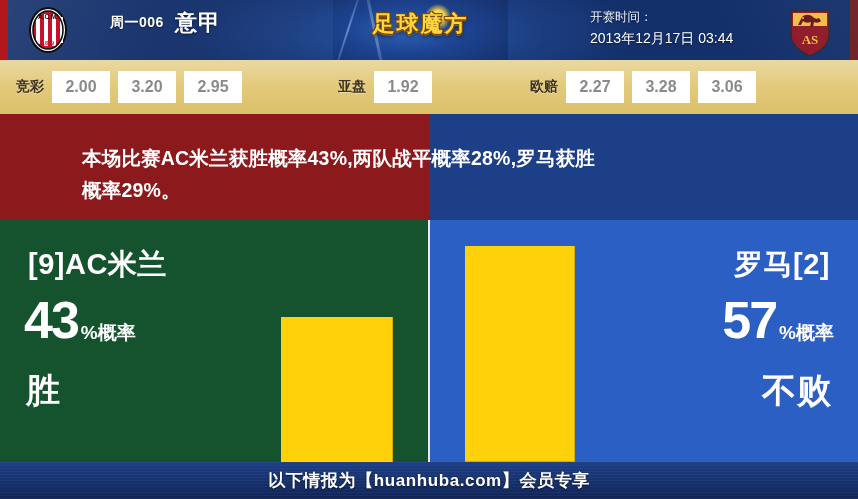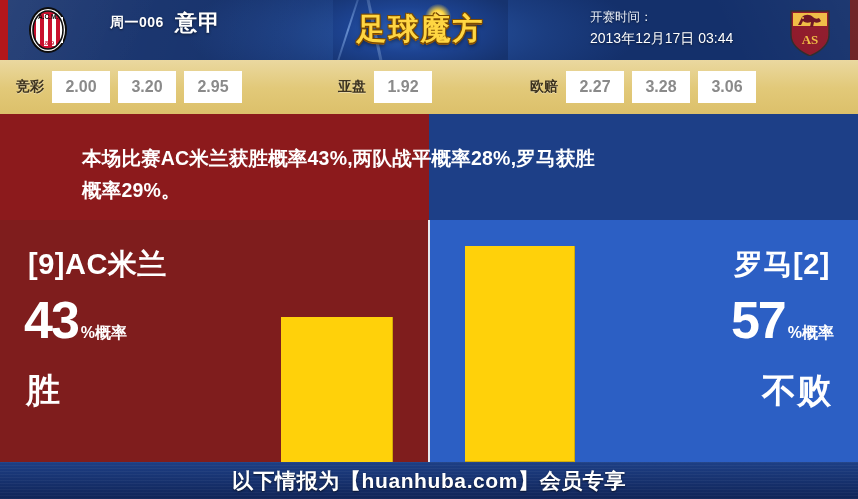--- a/index.html
+++ b/index.html
@@ -58,21 +58,21 @@
     background:linear-gradient(180deg, rgba(255,255,255,0), rgba(160,200,255,.55), rgba(255,255,255,0));
     transform:rotate(18deg);
   }
   .brand .ray2{
     position:absolute; left:40px; top:-26px; width:3px; height:112px;
     background:linear-gradient(180deg, rgba(255,255,255,0), rgba(190,220,255,.45), rgba(255,255,255,0));
     transform:rotate(-12deg);
   }
   .brand-text{
     position:absolute; left:0; top:9px; width:175px; text-align:center;
-    font-size:30px; font-weight:bold; letter-spacing:2px;
+    font-size:22px; font-weight:bold; letter-spacing:2px;
     color:#ffd642;
     text-shadow:
       -1px -1px 0 #7a4a00, 1px -1px 0 #7a4a00, -1px 1px 0 #7a4a00, 1px 1px 0 #7a4a00,
       0 2px 0 #a85f00, 0 3px 4px rgba(0,0,0,.6);
   }
   .brand-spark{
     position:absolute; left:92px; top:4px; width:26px; height:26px;
     background:radial-gradient(circle, #fff6c2 0%, #ffd642 35%, rgba(255,180,0,0) 72%);
   }
 
@@ -113,21 +113,21 @@
   .band-r{ position:absolute; left:429px; top:0; width:429px; height:106px; background:#1d3f87; }
   .band-text{
     position:absolute; left:0; top:0; width:688px; height:106px;
     padding:28px 82px 0 82px;
     color:#ffffff; font-size:19.5px; font-weight:bold; line-height:32px;
     letter-spacing:.2px;
   }
 
   
   .main{ position:absolute; left:0; top:220px; width:858px; height:242px; }
-  .pane-l{ position:absolute; left:0; top:0; width:429px; height:260px; background:#7f1d1d; }
+  .pane-l{ position:absolute; left:0; top:0; width:429px; height:260px; background:#14532d; }
   .pane-r{ position:absolute; left:429px; top:0; width:429px; height:242px; background:#2c5fc4; }
   .pane-divider{ position:absolute; left:428px; top:0; width:2px; height:242px; background:#e7e9ee; }
 
   .bar{ position:absolute; bottom:0; background:#ffd10a; }
   .bar-l{ left:281px; width:112px; height:163px; box-shadow:-1px -1px 0 rgba(0,0,0,.18) inset; }
   .bar-r{ left:465px; width:110px; height:216px; box-shadow:-1px -1px 0 rgba(0,0,0,.18) inset; }
 
   .team-name{
     position:absolute; color:#ffffff; font-size:29px; font-weight:bold;
     letter-spacing:.5px; white-space:nowrap;
@@ -136,40 +136,40 @@
   .team-name-r{ right:28px; top:25px; }
 
   .pct-row{ position:absolute; display:flex; align-items:flex-end; }
   .pct-row-l{ left:24px; top:62px; }
   .pct-row-r{ right:24px; top:62px; }
   .pct-num{
     color:#ffffff; font-size:52px; font-weight:bold; line-height:76px;
     letter-spacing:-2px;
   }
   .pct-unit{
-    color:#ffffff; font-size:16px; font-weight:bold; line-height:25px;
+    color:#ffffff; font-size:19px; font-weight:bold; line-height:25px;
     padding-bottom:13px; padding-left:3px; white-space:nowrap;
   }
   .outcome{
     position:absolute; color:#ffffff; font-size:34px; font-weight:bold;
     letter-spacing:1px; white-space:nowrap;
   }
   .outcome-l{ left:26px; top:148px; }
   .outcome-r{ right:26px; top:148px; }
 
   
   .footer{
     position:absolute; left:0; top:462px; width:858px; height:37px;
     background:
       repeating-linear-gradient(0deg, rgba(255,255,255,.04) 0px, rgba(255,255,255,.04) 1px, rgba(0,0,0,0) 1px, rgba(0,0,0,0) 3px),
       linear-gradient(180deg,#1d3f85 0%,#16306c 55%,#102457 100%);
     display:flex; align-items:center; justify-content:center;
   }
   .footer-text{
-    color:#ffffff; font-size:21px; font-weight:bold; letter-spacing:.6px;
+    color:#ffffff; font-size:17px; font-weight:bold; letter-spacing:.6px;
     text-shadow:0 1px 2px rgba(0,0,0,.6);
   }
 </style>
 </head>
 <body>
 
 <div class="page">
 
   <div class="header">
     <div class="hd-stripe-l"></div>

